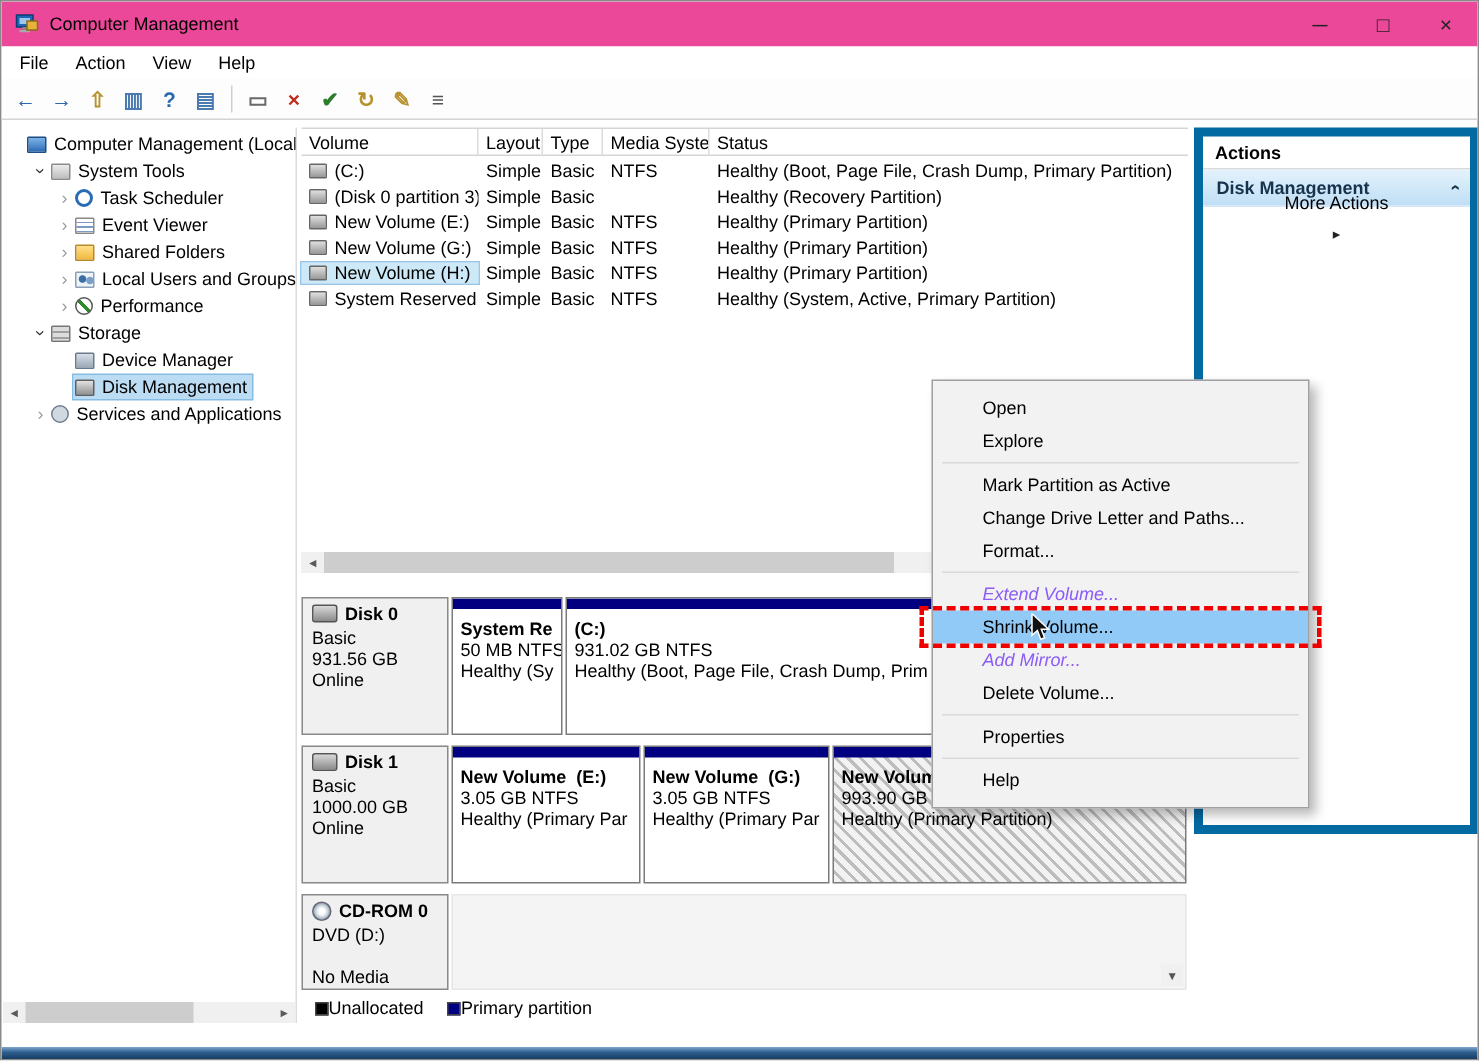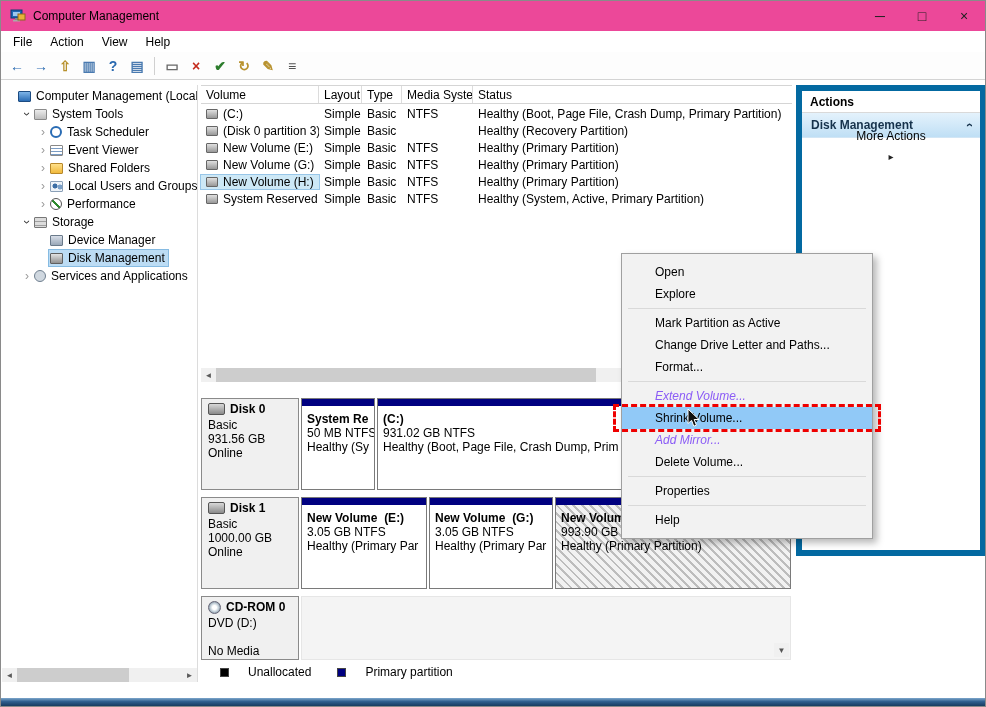--- a/index.html
+++ b/index.html
@@ -74,21 +74,21 @@
   .dl-line { min-height:14px; white-space:nowrap; overflow:hidden; }
   .parts { position:absolute; left:100px; right:1px; top:0; height:100%; display:flex; gap:2px; }
   .part { position:relative; border:1px solid #7a7a7a; background:#fff; padding:11px 5px 0; overflow:hidden; }
   .part .strip { position:absolute; top:0; left:0; right:0; height:7px; background:#000080; }
   .part .l1 { font-weight:bold; white-space:pre; margin-top:2px; }
   .part .l2,.part .l3 { white-space:pre; }
   .part.selected { background:repeating-linear-gradient(45deg,#f2f2f2 0 4px,#bdbdbd 4px 6px); }
   .cd-area { flex:1; background:#f4f4f4; border:1px solid #e6e6e6; }
   .dv-scroll { position:absolute; right:3px; bottom:4px; width:15px; height:14px; display:flex; align-items:center; justify-content:center; font-size:8px; color:#555; background:#f0f0f0; }
   .legend { position:absolute; bottom:0; left:0; right:0; height:20px; display:flex; align-items:center; padding-left:9px; gap:16px; background:#fff; }
-  .legend-item { display:flex; align-items:center; gap:19px;margin-left:10px; }
+  .legend-item { display:flex; align-items:center; gap:0; }
   .sq { width:9px; height:9px; border:1px solid #444; display:inline-block; }
 
   
   .actions { position:absolute; left:795px; top:84px; width:190px; height:471px; border:6px solid #0369a1; background:#fff; }
   .actions-title { height:22px; display:flex; align-items:center; padding:0 8px; font-weight:bold; border-bottom:1px solid #d9d9d9; }
   .actions-dm { height:25px; display:flex; align-items:center; padding:0 9px; background:linear-gradient(#e4f2fc,#bfdff5); border-bottom:1px solid #d2e6f5; font-weight:bold; color:#16324c; }
   .chev-up { margin-left:auto; transform:rotate(-90deg); font-weight:bold; color:#16324c; }
   .actions-more { height:24px; display:flex; align-items:center; justify-content:flex-end; gap:8px; padding:0 7px;flex-direction:column; }
   .more-arrow { font-size:10px; color:#222; }
 

